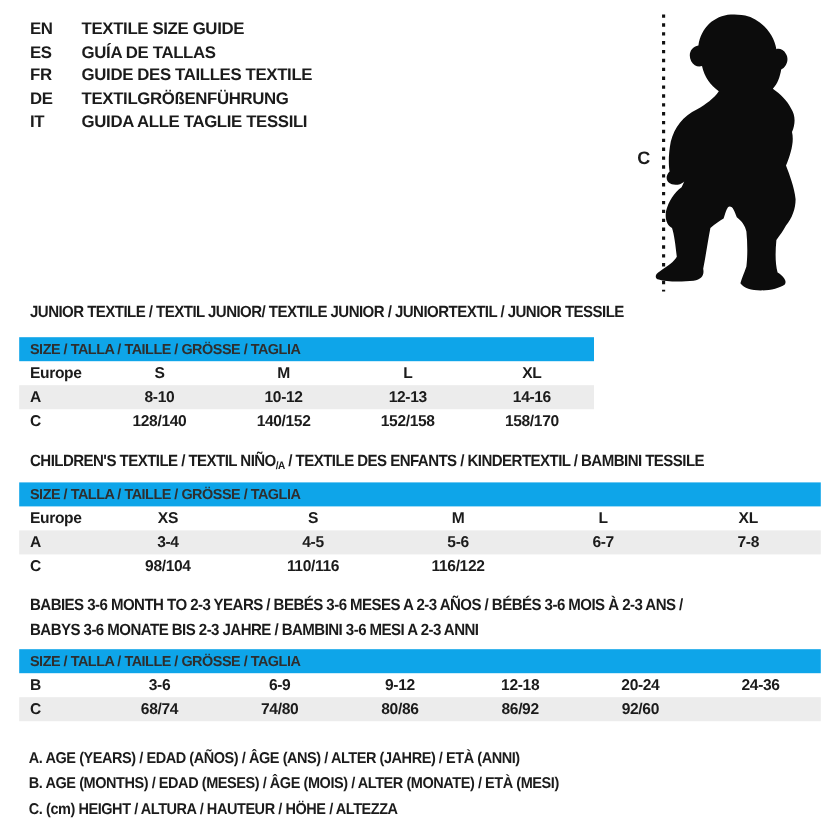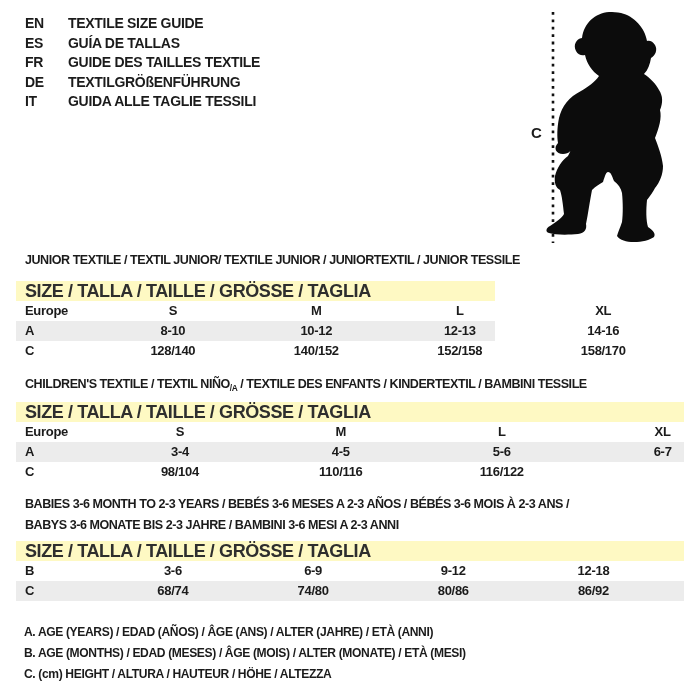--- a/index.html
+++ b/index.html
@@ -30,23 +30,23 @@
   #title2 { top:376px; }
   #title3 { top:493px; line-height:21px; }
   #title3 .t3-line { display:block; }
   .title-sub { font-size:9px; vertical-align:-3px; }
 
   
   .tbl { position:absolute; left:16px; font-size:13px; font-weight:bold; letter-spacing:-0.3px; }
   .tbl-1 { top:281px; width:479px; }
   .tbl-2 { top:402px; width:668px; }
   .tbl-3 { top:541px; width:668px; }
-  .tbl-head { height:20px; line-height:20px; background:#fef9c3; color:#2e2e2e;
-              padding-left:9px; font-size:18px; letter-spacing:-0.4px; }
-  .tbl-row { display:grid; height:20px; line-height:20px; align-items:center;gap:40px; }
+  .tbl-head { height:20px; line-height:20px; background:#0ea5e9; color:#2e2e2e;
+              padding-left:9px; font-size:12px; letter-spacing:-0.4px; }
+  .tbl-row { display:grid; height:20px; line-height:20px; align-items:center; }
   .tbl-row.shaded { background:#ececec; }
   .cols-4 { grid-template-columns:13.6% 21.6% 21.6% 21.6% 21.6%; }
   .cols-5 { grid-template-columns:9.5% 18.1% 18.1% 18.1% 18.1% 18.1%; }
   .cols-6 { grid-template-columns:10% 15% 15% 15% 15% 15% 15%; }
   .row-label { padding-left:9px; text-align:left; }
   .cell { text-align:center; }
 
   
   .legend { position:absolute; left:24px; top:621px;
             font-size:13px; font-weight:bold; letter-spacing:-0.4px; line-height:21px;
@@ -151,20 +151,21 @@
       <span class="cell">152/158</span>
       <span class="cell">158/170</span>
     </div>
   </div>
 
   <h2 class="sec-title" id="title2"><span>CHILDREN'S TEXTILE / TEXTIL NIÑO</span><span class="title-sub">/A</span><span> / TEXTILE DES ENFANTS / KINDERTEXTIL / BAMBINI TESSILE</span></h2>
   <div class="tbl tbl-2">
     <div class="tbl-head">SIZE / TALLA / TAILLE / GRÖSSE / TAGLIA</div>
     <div class="tbl-row cols-5">
       <span class="row-label">Europe</span>
+      <span class="cell">XS</span>
       <span class="cell">S</span>
       <span class="cell">M</span>
       <span class="cell">L</span>
       <span class="cell">XL</span>
     </div>
     <div class="tbl-row cols-5 shaded">
       <span class="row-label">A</span>
       <span class="cell">3-4</span>
       <span class="cell">4-5</span>
       <span class="cell">5-6</span>

